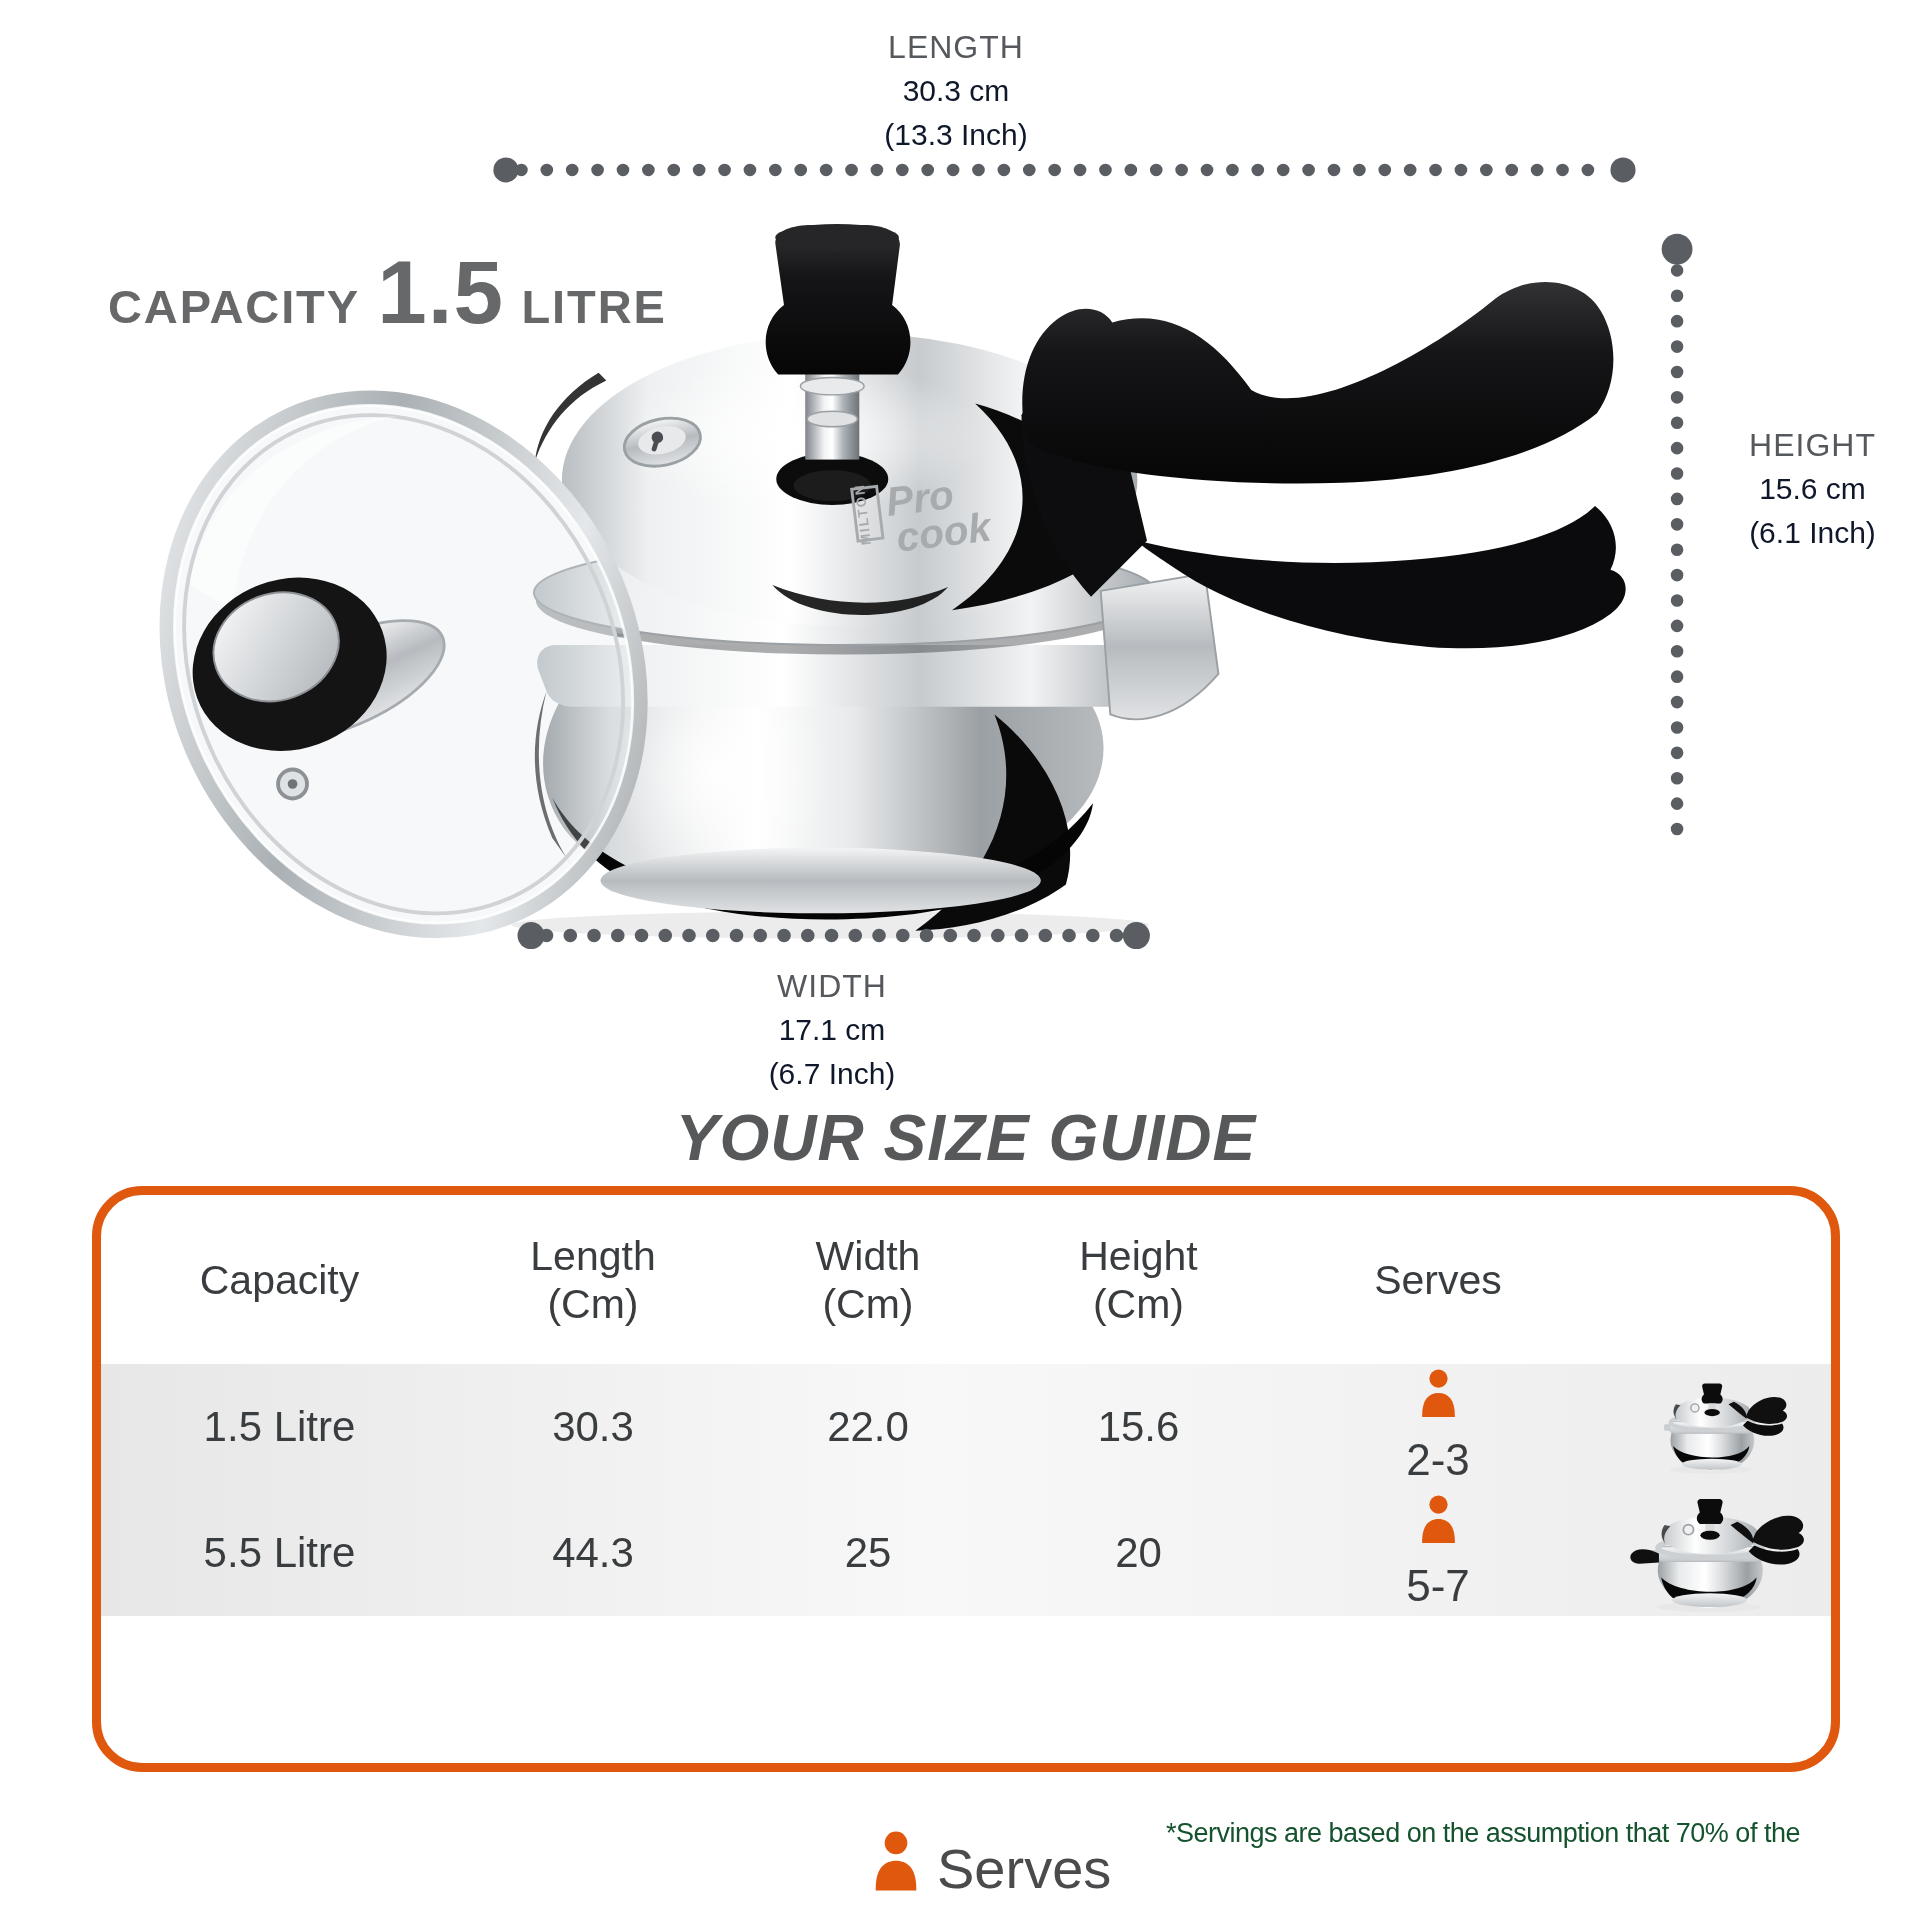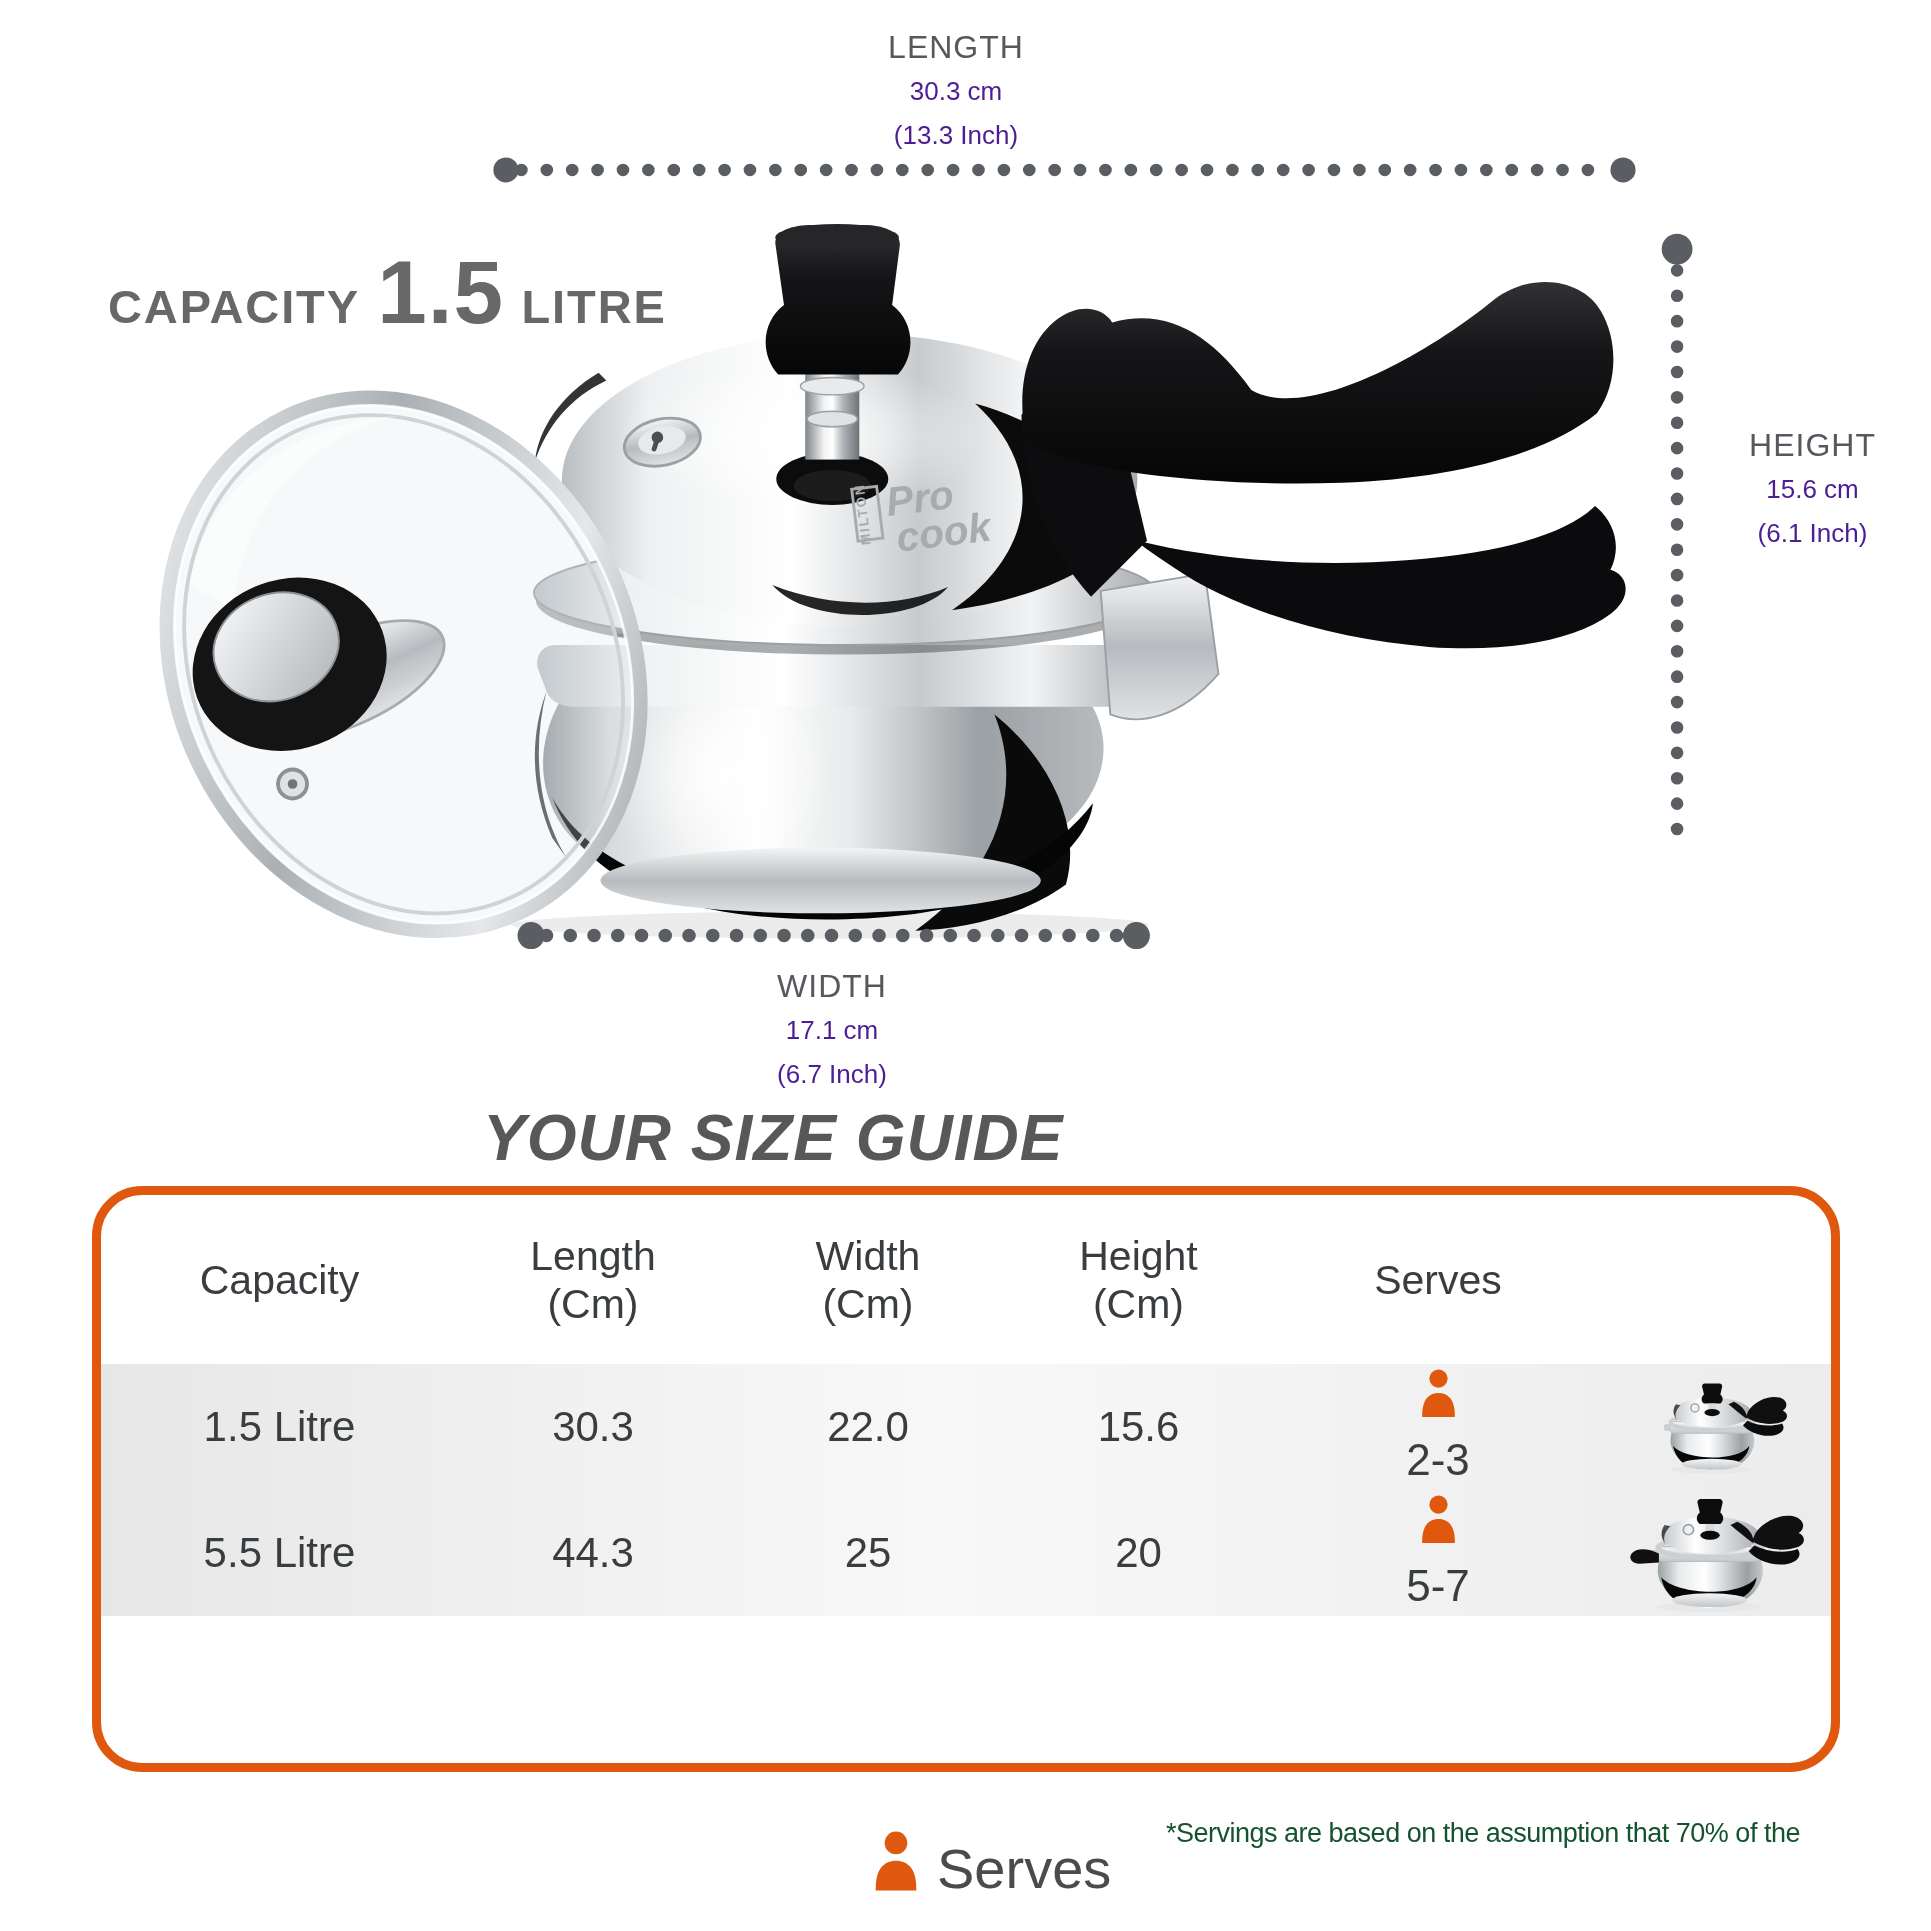--- a/index.html
+++ b/index.html
@@ -3,33 +3,33 @@
 <meta charset="utf-8">
 <style>
   html,body{margin:0;padding:0;background:#ffffff;}
   .canvas{position:relative;width:1931px;height:1931px;background:#ffffff;overflow:hidden;
           font-family:"Liberation Sans","DejaVu Sans",sans-serif;}
   .layer{position:absolute;left:0;top:0;width:1931px;height:1931px;}
 
   
   .dim{position:absolute;text-align:center;color:#55585c;line-height:44px;}
   .dim .lab{font-size:32px;letter-spacing:1px;color:#55585c;}
-  .dim .val{font-size:26px;color:#4c1d95;}
+  .dim .val{font-size:30px;color:#0f172a;}
   .dim-length{left:676px;top:25px;width:560px;}
   .dim-height{left:1692px;top:423px;width:241px;}
   .dim-width{left:552px;top:964px;width:560px;}
 
   
   .capacity{position:absolute;left:108px;top:241px;display:flex;align-items:baseline;gap:17.4px;color:#67686a;}
   .capacity .c-lab{font-size:47px;font-weight:bold;letter-spacing:1.9px;}
   .capacity .c-val{font-size:89px;font-weight:bold;letter-spacing:1px;}
   .capacity .c-unit{font-size:47px;font-weight:bold;letter-spacing:1.9px;}
 
   
-  .guide-title{position:absolute;left:483px;top:1101px;width:966px;
+  .guide-title{position:absolute;left:483px;top:1101px;width:966px;text-align:center;
                font-size:64px;font-weight:bold;font-style:italic;color:#57585a;letter-spacing:1px;}
   .size-box{position:absolute;left:92px;top:1186px;width:1748px;height:586px;box-sizing:border-box;
             border:9.7px solid #E0570E;border-radius:50px;background:#ffffff;overflow:hidden;}
   .grid-row{display:grid;grid-template-columns:357px 270px 280px 261px 338px 222px;align-items:center;}
   .thead{height:169px;}
   .trow{height:126px;}
   .band{background:linear-gradient(90deg,#e7e7e7 0%,#f8f8f8 48%,#ececec 100%);}
   .cell{display:flex;align-items:center;justify-content:center;text-align:center;
         color:#3a3d3f;font-size:42px;}
   .hcell{flex-direction:column;line-height:48px;font-size:41px;}

